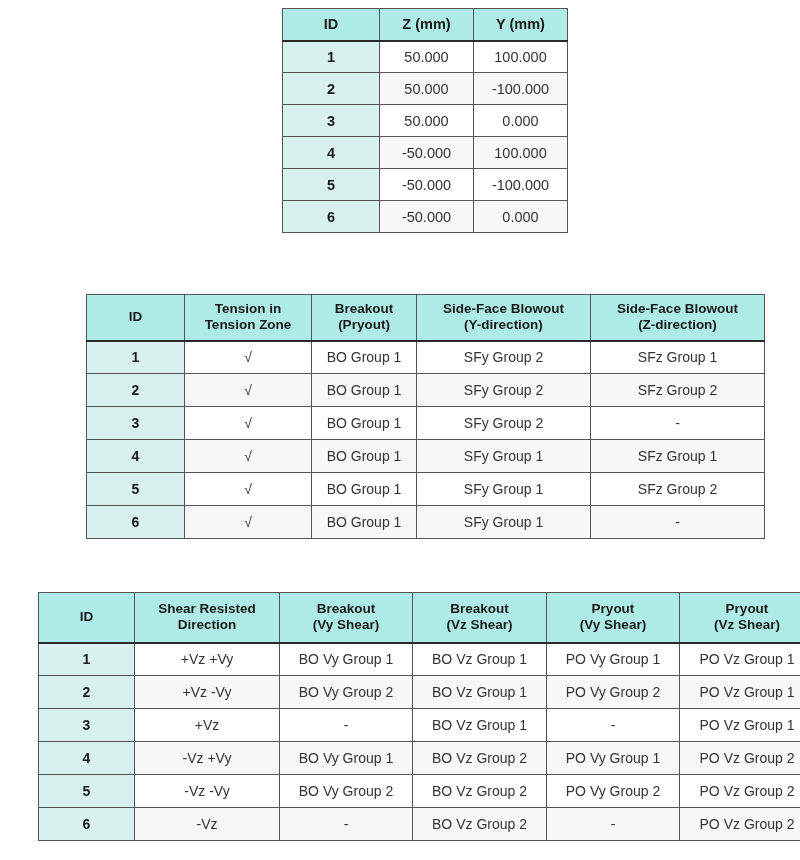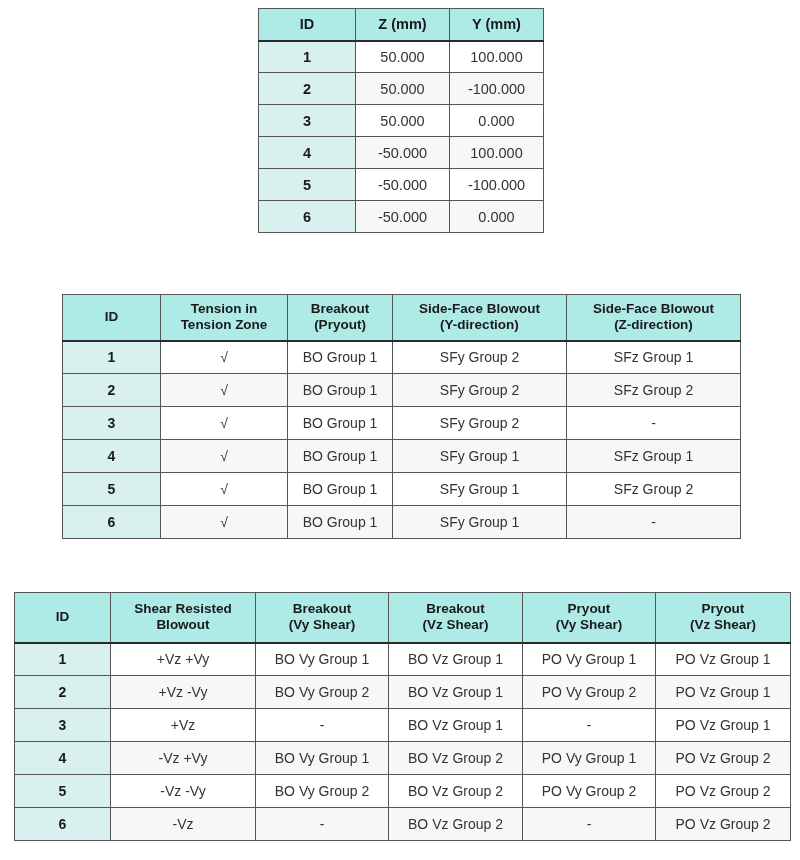--- a/index.html
+++ b/index.html
@@ -12,20 +12,21 @@
     background: #ffffff;
     font-family: "Liberation Sans", sans-serif;
     color: #333333;
     position: relative;
     overflow: hidden;
   }
 
   .tbl-wrap {
     position: absolute;
     box-sizing: border-box;
+    margin-left: 24px;
   }
 
   table.grid {
     border-collapse: collapse;
     width: 100%;
     table-layout: fixed;
     background: #ffffff;
   }
 
   table.grid th,
@@ -262,21 +263,21 @@
         <col class="c-povy">
         <col class="c-povz">
     </colgroup>
     <thead>
       <tr>
         <th>
           <span class="hdr-line">ID</span>
         </th>
         <th>
           <span class="hdr-line">Shear Resisted</span>
-          <span class="hdr-line">Blowout</span>
+          <span class="hdr-line">Direction</span>
         </th>
         <th>
           <span class="hdr-line">Breakout</span>
           <span class="hdr-line">(Vy Shear)</span>
         </th>
         <th>
           <span class="hdr-line">Breakout</span>
           <span class="hdr-line">(Vz Shear)</span>
         </th>
         <th>

